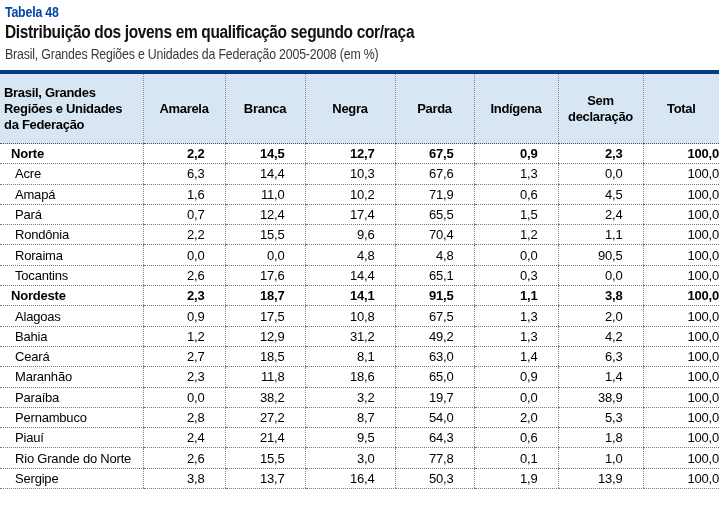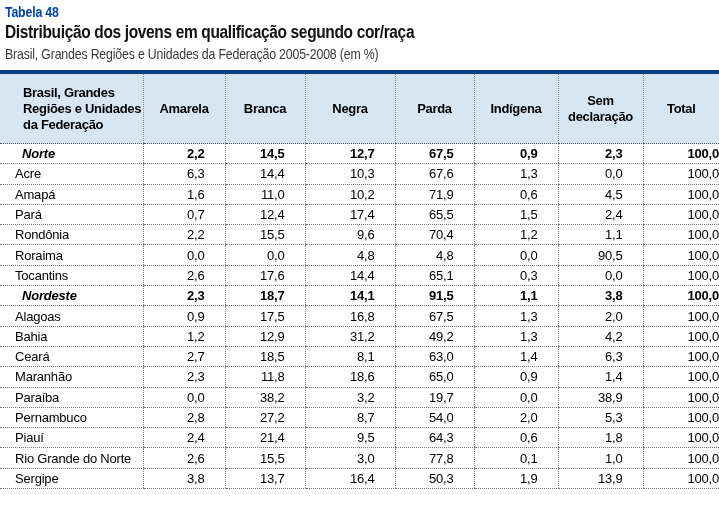--- a/index.html
+++ b/index.html
@@ -75,41 +75,40 @@
     vertical-align: middle;
     text-align: center;
     white-space: pre-line;
     border-bottom: 1px dotted #555;
     padding: 0;
     line-height: 16px;
     letter-spacing: -0.3px;
   }
   thead th.name-head {
     text-align: left;
-    padding-left: 23px;
+    padding-left: 4px;
   }
   thead th + th,
   tbody td + td {
     border-left: 1px dotted #888;
   }
   tbody td {
     height: 19.3px;
     border-bottom: 1px dotted #777;
     padding: 0;
     line-height: 19px;
     white-space: nowrap;
     overflow: hidden;
   }
   tbody td.name {
     padding-left: 15px;
     text-align: left;
   }
   tbody tr.region td.name {
-    padding-left: 22px;
-    font-style: italic;
+    padding-left: 11px;
   }
   tbody td.num {
     text-align: right;
     padding-right: 20px;
   }
   tbody td.num:last-child {
     padding-right: 0;
   }
   tbody tr.region td {
     font-weight: bold;
@@ -232,21 +231,21 @@
           <td class="num">14,1</td>
           <td class="num">91,5</td>
           <td class="num">1,1</td>
           <td class="num">3,8</td>
           <td class="num">100,0</td>
         </tr>
         <tr>
           <td class="name">Alagoas</td>
           <td class="num">0,9</td>
           <td class="num">17,5</td>
-          <td class="num">16,8</td>
+          <td class="num">10,8</td>
           <td class="num">67,5</td>
           <td class="num">1,3</td>
           <td class="num">2,0</td>
           <td class="num">100,0</td>
         </tr>
         <tr>
           <td class="name">Bahia</td>
           <td class="num">1,2</td>
           <td class="num">12,9</td>
           <td class="num">31,2</td>

